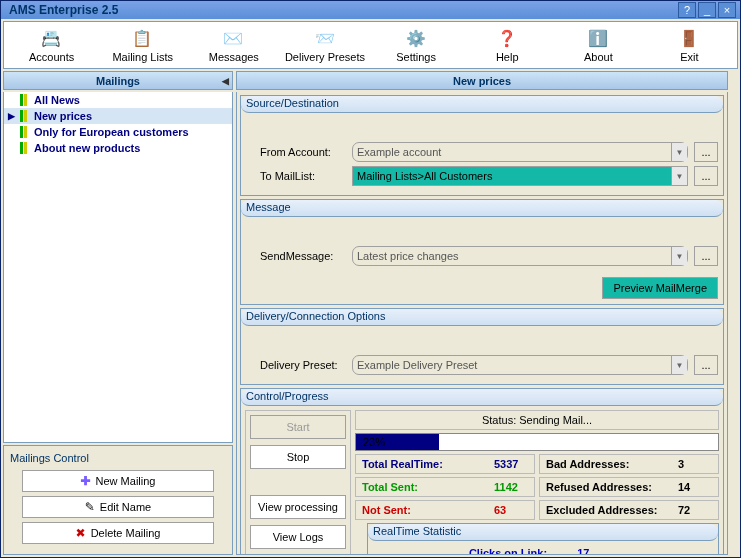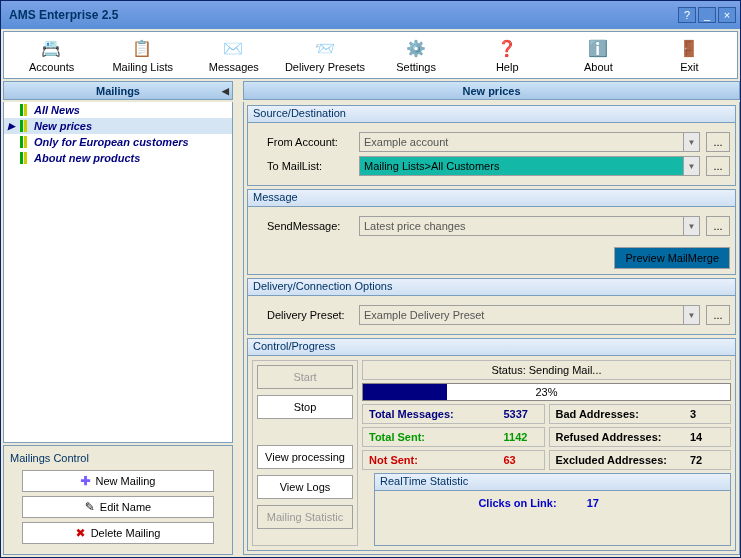--- a/index.html
+++ b/index.html
@@ -1,64 +1,64 @@
 <!DOCTYPE html>
 <html><head>
 <meta charset="utf-8">
 <style>
 * { box-sizing: border-box; margin: 0; padding: 0; font-family: Tahoma, Arial, sans-serif; font-size: 11px; }
 body { background: #fff; }
 .window { width: 741px; height: 558px; background: #ece9d8; border: 1px solid #0a246a; display: flex; flex-direction: column; }
-.titlebar { height: 28px; background: linear-gradient(#7ba2e7, #5a8fd8); display: flex; align-items: center; padding: 0 4px; color: #fff; }
+.titlebar { height: 18px; background: linear-gradient(#7ba2e7, #5a8fd8); display: flex; align-items: center; padding: 0 4px; color: #fff; }
 .titlebar-text { font-weight: bold; flex: 1; padding-left: 4px; color: #003366; font-size: 12px; }
 .titlebar-btns { display:flex; gap:2px;}
 .titlebar-btn { width:18px; height:16px; background:#5a8fd8; border:1px solid #2c5aa0; color:#fff; display:flex;align-items:center;justify-content:center; font-size:11px; cursor:pointer; }
 .toolbar { height: 48px; background:#fff; border:1px solid #7b9ebd; margin:2px; display:flex; padding:2px;}
 .toolbar-btn { flex:1; display:flex; flex-direction:column; align-items:center; justify-content:center; border:1px solid transparent; cursor:pointer; gap:2px;}
 .tb-icon{width:22px;height:22px;display:flex;align-items:center;justify-content:center;font-size:16px;}
-.main-area { flex:1; display:flex; gap:10px; padding:0 0 2px 2px; overflow:hidden;}
+.main-area { flex:1; display:flex; gap:3px; padding:0 12px 2px 2px; overflow:hidden;}
 .left-col { width:230px; display:flex; flex-direction:column; gap:2px;}
 .panel-head { height:19px; background:linear-gradient(#cde4f7,#a9c7e8); border:1px solid #7b9ebd; display:flex; align-items:center; justify-content:center; font-weight:bold; color:#003366;}
 .panel-head.left{justify-content:center; position:relative;}
 .panel-head .contract{position:absolute;right:3px;cursor:pointer;font-size:9px;color:#333;}
-.mailings-list { flex:1; background:#fff; border:1px solid #7b9ebd; border-top:none; overflow:auto;font-style:italic;}
+.mailings-list { flex:1; background:#fff; border:1px solid #7b9ebd; border-top:none; overflow:auto;}
 .ml-item{display:flex;align-items:center;padding:2px 4px;gap:4px;color:#000080;font-weight:bold;cursor:pointer;}
 .ml-item.sel{background:#d6e5f3;}
 .ml-arrow{width:8px;color:#000080;font-size:9px;}
 .ml-ico{width:10px;height:12px;display:flex;}
 .ml-bar{width:3px;height:12px;background:#0a0;margin-right:1px;}
 .ml-bar.y{background:#cc0;}
 .mailings-ctrl { border:1px solid #7b9ebd; background:#ece9d8; padding:6px;}
 .mailings-ctrl-title{color:#003366;margin-bottom:6px;}
 .mc-btn{display:flex;align-items:center;justify-content:center;gap:5px;height:22px;background:#fff;border:1px solid #a0a0a0;margin:4px 12px;cursor:pointer;}
 .mc-btn .ico{font-size:12px;}
 .right-col{flex:1;display:flex;flex-direction:column;gap:2px;overflow:hidden;}
 .right-body{flex:1;border:1px solid #7b9ebd;border-top:none;background:#ece9d8;padding:3px;display:flex;flex-direction:column;gap:3px;overflow:auto;}
 .group{border:1px solid #7b9ebd;background:#ece9d8;}
-.group-head{height:17px;background:linear-gradient(#e8f0fb,#cfe0f2);color:#003366;padding:1px 5px;border-bottom:1px solid #7b9ebd;}
-.group-body{padding:5px;}
+.group-head{height:17px;background:linear-gradient(#e8f0fb,#cfe0f2);color:#003366;padding:1px 5px;border-bottom:1px solid #7b9ebd;border-radius:8px;}
+.group-body{padding:5px;margin-top:20px;}
 .form-row{display:flex;align-items:center;margin:4px 0;gap:6px;}
 .form-lbl{width:100px;text-align:left;padding-left:14px;}
 .combo{flex:1;height:20px;background:#14b8a6;border:1px solid #a0a0a0;display:flex;align-items:center;padding:0 4px;position:relative;color:#000;}
-.combo.dis{background:#ece9d8;color:#555;}
+.combo.dis{background:#ece9d8;color:#555;border-radius:7px;}
 .combo .dd{position:absolute;right:0;top:0;width:16px;height:100%;background:#e8e8e8;border-left:1px solid #a0a0a0;display:flex;align-items:center;justify-content:center;font-size:8px;color:#666;}
 .dots-btn{width:24px;height:20px;background:#ece9d8;border:1px solid #a0a0a0;display:flex;align-items:center;justify-content:center;cursor:pointer;}
 .pm-row{display:flex;justify-content:flex-end;padding:2px 5px 5px 5px;}
-.pm-btn{height:22px;padding:0 10px;background:#0369a1;border:1px solid #a0a0a0;cursor:pointer;display:flex;align-items:center;}
+.pm-btn{height:22px;padding:0 10px;background:#14b8a6;border:1px solid #a0a0a0;cursor:pointer;display:flex;align-items:center;}
 .ctrl-prog{flex:1;display:flex;flex-direction:column;}
 .ctrl-body{flex:1;display:flex;gap:4px;padding:4px;}
 .ctrl-btns{width:106px;display:flex;flex-direction:column;gap:6px;border:1px solid #bbb;padding:4px;}
 .ctrl-gap{height:14px;}
 .cb{height:24px;background:#fff;border:1px solid #a0a0a0;display:flex;align-items:center;justify-content:center;cursor:pointer;}
 .cb.dis{color:#999;background:#ece9d8;cursor:default;}
 .prog-area{flex:1;display:flex;flex-direction:column;gap:3px;}
 .status-box{border:1px solid #bbb;padding:3px 6px;text-align:center;}
 .pbar{height:18px;border:1px solid #888;background:#fff;display:flex;align-items:center;position:relative;}
 .pbar-fill{height:100%;background:#000080;width:23%;}
-.pbar-txt{position:absolute;width:100%;text-align:center;}
+.pbar-txt{position:absolute;width:100%;margin-left:7px;}
 .stats-row{display:flex;gap:4px;}
 .stat-cell{flex:1;border:1px solid #bbb;padding:3px 6px;display:flex;}
 .stat-lbl{font-weight:bold;flex:1;}
 .stat-val{font-weight:bold;min-width:34px;}
 .rt-group{border:1px solid #7b9ebd;flex:1;margin-left:12px;}
 .rt-body{padding:4px 8px;}
 .rt-line{display:flex;justify-content:center;gap:30px;color:#0000cc;font-weight:bold;line-height:17px;}
 .rt-line .v{min-width:40px;text-align:left;}
 </style>
 </head>
@@ -257,21 +257,21 @@
                 </div>
             </div>
             <div class="prog-area">
               <div class="status-box"><span>Status: </span><span>Sending Mail...</span></div>
               <div class="pbar">
                   <div class="pbar-fill"></div>
                   <div class="pbar-txt">23%</div>
                 </div>
               <div class="stats-row">
                 <div class="stat-cell">
-                    <span class="stat-lbl" style="color:#000080">Total Messages:</span>
+                    <span class="stat-lbl" style="color:#000080">Total RealTime:</span>
                     <span class="stat-val" style="color:#000080">5337</span>
                   </div>
                 <div class="stat-cell">
                     <span class="stat-lbl">Bad Addresses:</span>
                     <span class="stat-val">3</span>
                   </div>
               </div>
               <div class="stats-row">
                 <div class="stat-cell">
                     <span class="stat-lbl" style="color:#090">Total Sent:</span>

